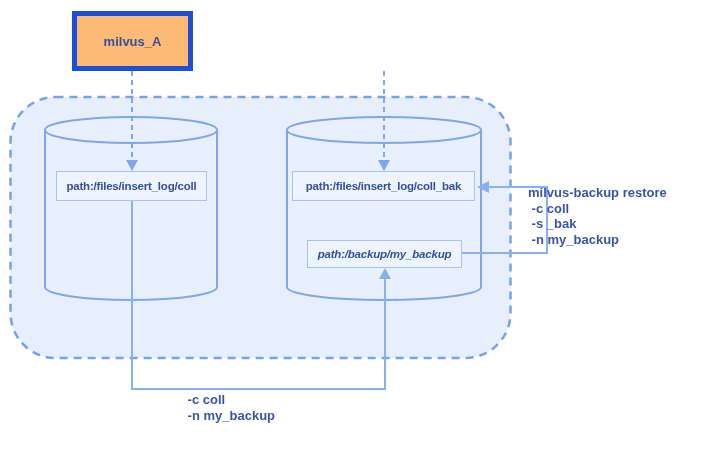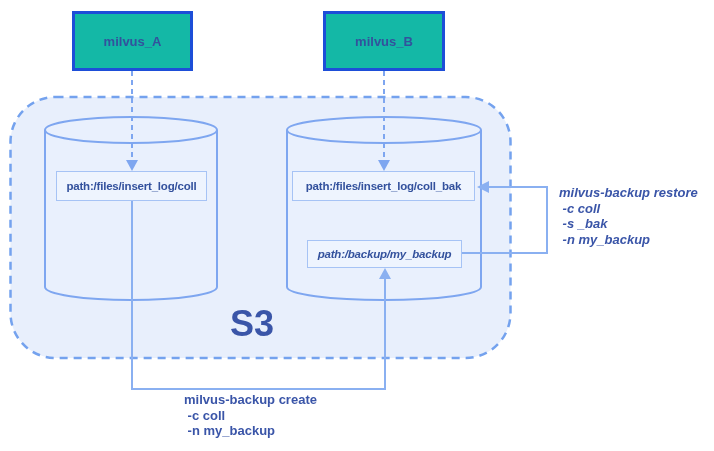--- a/index.html
+++ b/index.html
@@ -18,22 +18,22 @@
   .layer-svg {
     position: absolute;
     left: 0;
     top: 0;
     width: 714px;
     height: 451px;
   }
   .node-box {
     position: absolute;
     box-sizing: border-box;
-    background: #14b8a6;
-    border: 3px solid #1d4ed8;
+    background: #fdba74;
+    border: 5px solid #1d4ed8;
     display: flex;
     align-items: center;
     justify-content: center;
     font-weight: 700;
     font-size: 13px;
     color: #33519d;
   }
   .node-milvus-a { left: 72px;  top: 11px; width: 121px; height: 60px; }
   .node-milvus-b { left: 323px; top: 11px; width: 122px; height: 60px; }
   .bucket-label {
@@ -72,21 +72,21 @@
     font-size: 36px;
     color: #3a55a8;
   }
   .cmd-block {
     position: absolute;
     font-weight: 700;
     font-size: 13px;
     line-height: 15.5px;
     color: #3a55a8;
   }
-  .cmd-restore { left: 559px; top: 185px; font-style: italic; }
+  .cmd-restore { left: 528px; top: 185px; }
   .cmd-create  { left: 184px; top: 392px; }
   .cmd-line { white-space: pre; }
 </style>
 </head>
 <body>
 
 <div class="canvas">
 
   <svg class="layer-svg" viewBox="0 0 714 451">
 
@@ -105,35 +105,32 @@
     <polygon points="489,181 489,193 477,187" fill="#8ab0f1"></polygon>
 
     <line x1="132" y1="71" x2="132" y2="161" stroke="#7ea6f0" stroke-width="2" stroke-dasharray="5 4"></line>
     <polygon points="126,160 138,160 132,171" fill="#7ea6f0"></polygon>
 
     <line x1="384" y1="71" x2="384" y2="161" stroke="#7ea6f0" stroke-width="2" stroke-dasharray="5 4"></line>
     <polygon points="378,160 390,160 384,171" fill="#7ea6f0"></polygon>
   </svg>
 
   <div class="node-box node-milvus-a">milvus_A</div>
-  <div class="node-box node-milvus-b">milvus_B</div>
 
 
   <div class="path-box path-box-coll">path:/files/insert_log/coll</div>
   <div class="path-box path-box-coll-bak">path:/files/insert_log/coll_bak</div>
   <div class="path-box path-box-backup">path:/backup/my_backup</div>
 
-  <div class="s3-label">S3</div>
 
   <div class="cmd-block cmd-restore">
     <div class="cmd-line">milvus-backup restore</div>
     <div class="cmd-line"> -c coll</div>
     <div class="cmd-line"> -s _bak</div>
     <div class="cmd-line"> -n my_backup</div>
   </div>
 
   <div class="cmd-block cmd-create">
-    <div class="cmd-line">milvus-backup create</div>
     <div class="cmd-line"> -c coll</div>
     <div class="cmd-line"> -n my_backup</div>
   </div>
 
 </div>
 
 </body></html>

